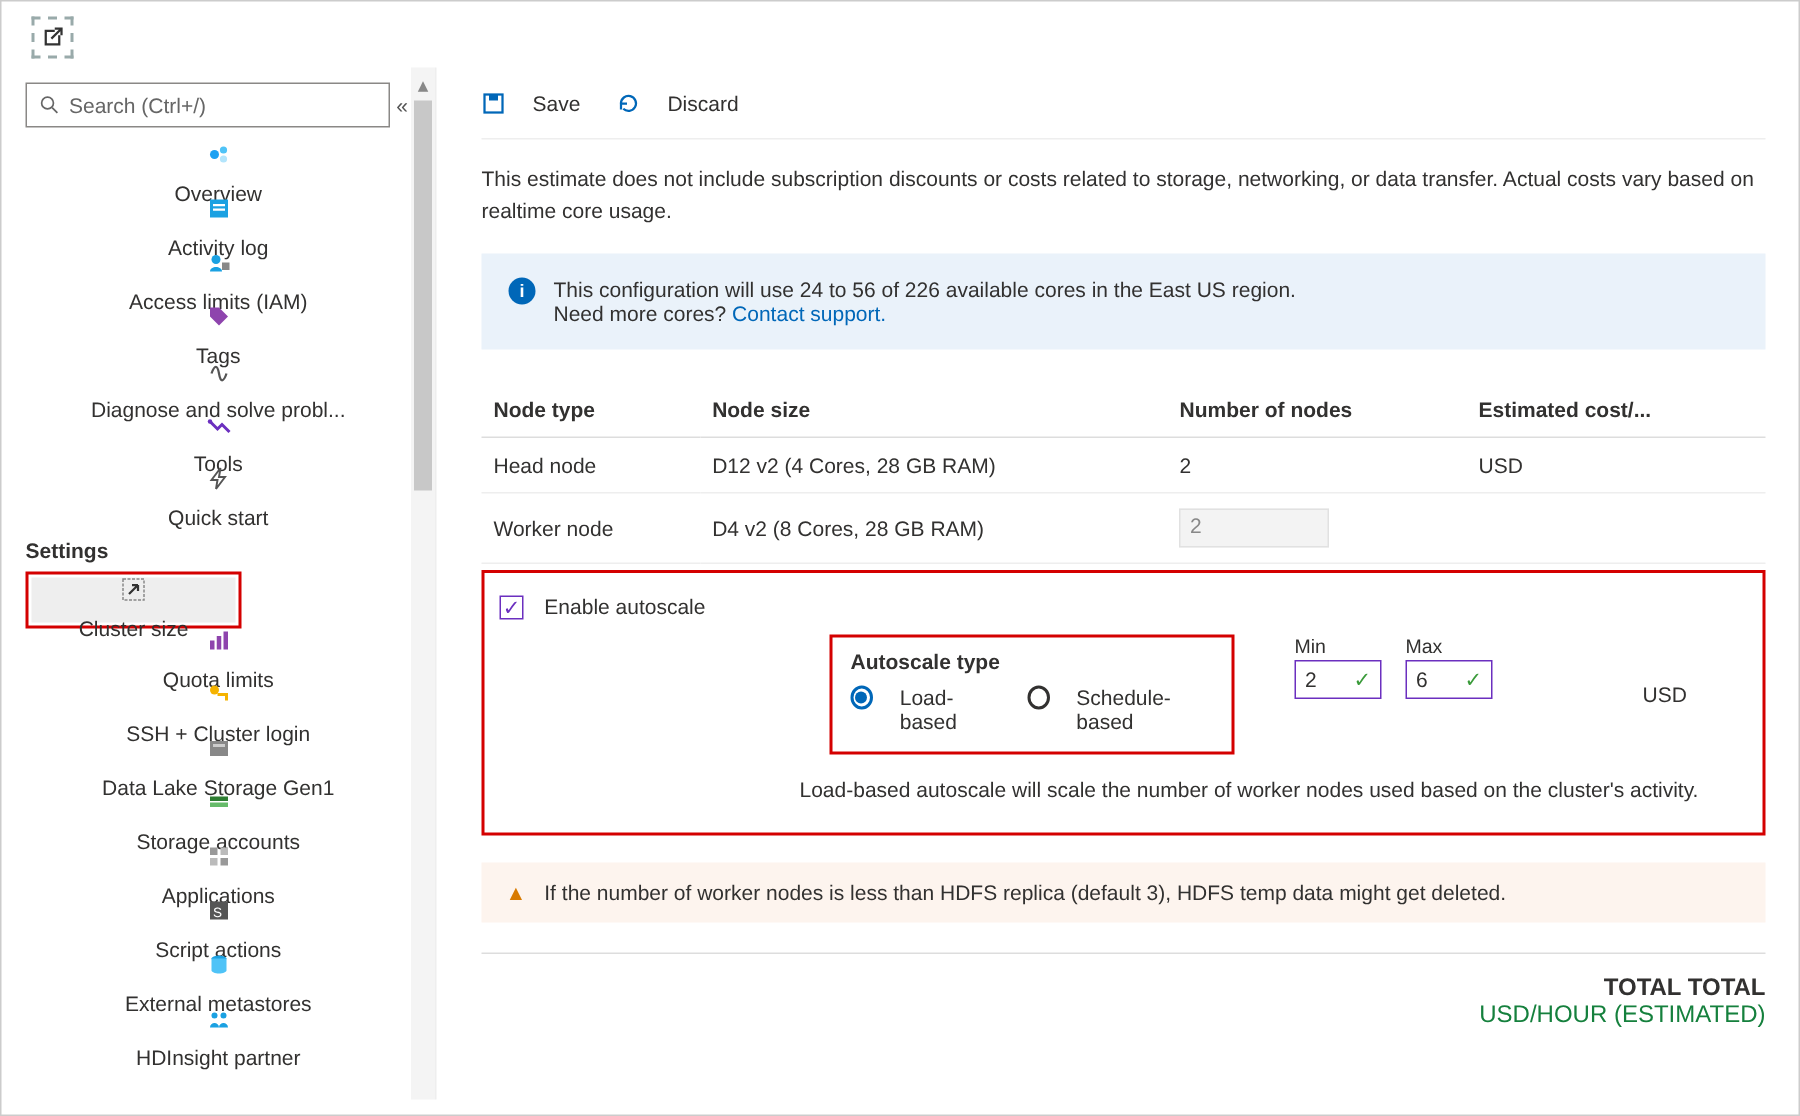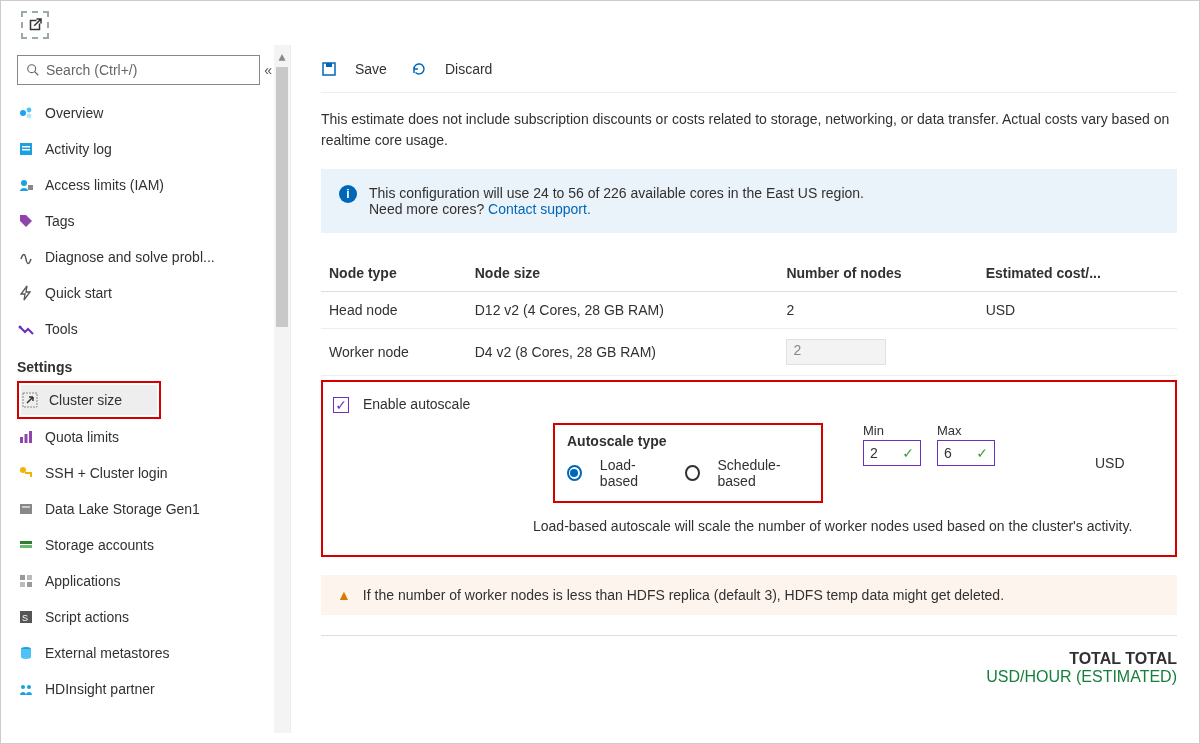--- a/index.html
+++ b/index.html
@@ -9,21 +9,21 @@
   .header .logo svg { width:18px; height:18px;}
   .header .title { font-size:22px; font-weight:600; }
   .header .subtitle { font-size:12px; color:#666; margin-top:2px;}
   .page { display:flex; height:calc(100% - 54px); }
   .sidebar { width:290px; border-right:1px solid #eee; padding:10px 0 0 16px; position:relative;}
   .search-row { display:flex; align-items:center; gap:4px; padding-right:18px;}
   .search { flex:1; border:1px solid #8a8886; height:30px; display:flex; align-items:center; padding:0 8px; color:#666; background:#fff;}
   .search svg { width:14px; height:14px; margin-right:6px;}
   .collapse { font-size:14px; color:#555;}
   .nav { margin-top:10px; padding-right:16px;}
-  .nav-item { display:flex; align-items:center; height:36px; gap:10px; cursor:pointer;}
+  .nav-item { display:flex; align-items:center; height:36px; gap:10px; cursor:pointer;flex-direction:column;}
   .nav-item .icon { width:18px; display:flex; align-items:center; justify-content:center;}
   .nav-item.active { background:#eeeeee;}
   .section-header { font-weight:600; margin:12px 0 6px 0;}
   .hl { border:2px solid #d40000; }
   .hl-wrap { padding:2px; }
   .scroll-track { position:absolute; right:0; top:0; bottom:0; width:16px; background:#f4f4f4;}
   .scroll-up { height:22px; display:flex; align-items:center; justify-content:center; color:#888;}
   .scroll-thumb { position:absolute; top:22px; left:2px; right:2px; height:260px; background:#c8c8c8;}
   .main { flex:1; padding:0 22px 10px 30px; overflow:hidden;}
   .toolbar { display:flex; align-items:center; gap:24px; height:48px; border-bottom:1px solid #eee; margin-bottom:16px;}
@@ -34,21 +34,21 @@
   .info-box a { color:#0067b8; text-decoration:none;}
   table.nodes { width:100%; border-collapse:collapse;}
   table.nodes th { text-align:left; font-weight:600; padding:10px 8px; border-bottom:1px solid #ddd;}
   table.nodes td { padding:10px 8px; border-bottom:1px solid #eee;}
   .num-input-ro { width:100px; height:26px; background:#f3f3f3; border:1px solid #e1e1e1; padding:2px 6px; color:#888;}
   .autoscale-block { padding:14px 10px 18px 10px; margin-top:4px;}
   .check { width:16px; height:16px; border:1px solid #6b2fbf; display:inline-flex; align-items:center; justify-content:center; color:#6b2fbf; margin-right:10px; vertical-align:middle;}
   .as-row { display:flex; gap:40px; align-items:flex-start; margin-top:2px;}
   .as-type-box { border:2px solid #d40000; padding:8px 12px 12px 12px; width:270px;}
   .as-type-title { font-weight:600; margin-bottom:8px;}
-  .radio-row { display:flex; gap:18px; align-items:center;}
+  .radio-row { display:flex; gap:18px; align-items:flex-start;}
   .radio { width:16px; height:16px; border:2px solid #0067b8; border-radius:50%; display:inline-flex; align-items:center; justify-content:center;}
   .radio.sel::after { content:""; width:8px; height:8px; background:#0067b8; border-radius:50%;}
   .radio.off { border-color:#323130;}
   .minmax { display:flex; gap:16px;}
   .mm-field label { font-size:13px; display:block; margin-bottom:2px;}
   .mm-input { width:58px; height:26px; border:1px solid #6b2fbf; display:flex; align-items:center; justify-content:space-between; padding:0 6px;}
   .mm-input .chk { color:#3a9b3a;}
   .as-desc { margin:14px 0 0 200px; color:#323130; line-height:1.4;}
   .warn-box { background:#fdf4ee; padding:12px 16px; display:flex; gap:12px; margin-top:18px; align-items:center;}
   .warn-icon { color:#d87a00;}
@@ -127,33 +127,33 @@
           <span class="icon">
             <svg width="16" height="16">
               <path d="M3 10c2-6 4-6 5 0s3 6 5 0" fill="none" stroke="#555" stroke-width="1.5"></path>
             </svg>
           </span>
           <span>Diagnose and solve probl...</span>
         </div>
       <div class="nav-item">
           <span class="icon">
             <svg width="16" height="16">
-              <path d="M9 1L3 9h4l-1 6 6-8H8z" fill="none" stroke="#555" stroke-width="1.3"></path>
-            </svg>
-          </span>
-          <span>Quick start</span>
-        </div>
-      <div class="nav-item">
-          <span class="icon">
-            <svg width="16" height="16">
               <path d="M2 6l5 5 3-3 5 5" fill="none" stroke="#6b2fbf" stroke-width="2"></path>
               <circle cx="2" cy="6" r="1.5" fill="#6b2fbf"></circle>
             </svg>
           </span>
           <span>Tools</span>
+        </div>
+      <div class="nav-item">
+          <span class="icon">
+            <svg width="16" height="16">
+              <path d="M9 1L3 9h4l-1 6 6-8H8z" fill="none" stroke="#555" stroke-width="1.3"></path>
+            </svg>
+          </span>
+          <span>Quick start</span>
         </div>
 
       <div class="section-header">Settings</div>
 
       <div class="hl-wrap hl" style="width:144px;">
         <div class="nav-item active" style="height:30px;">
             <span class="icon">
               <svg width="16" height="16">
                 <rect x="1" y="1" width="14" height="14" fill="none" stroke="#888" stroke-dasharray="2 1"></rect>
                 <path d="M5 11L11 5M11 5h-4M11 5v4" stroke="#333" stroke-width="1.5" fill="none"></path>

